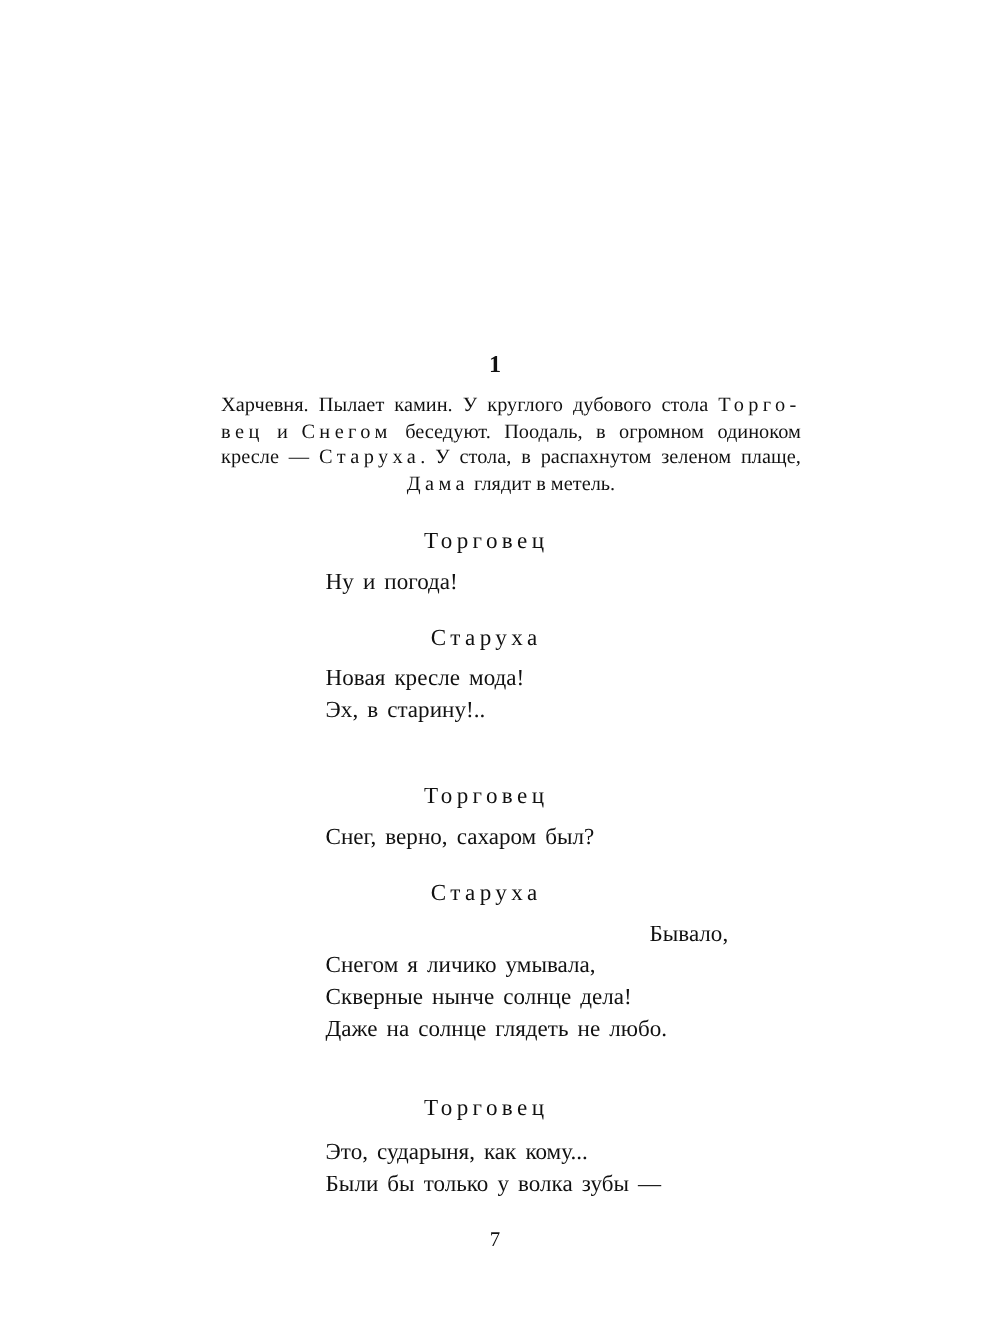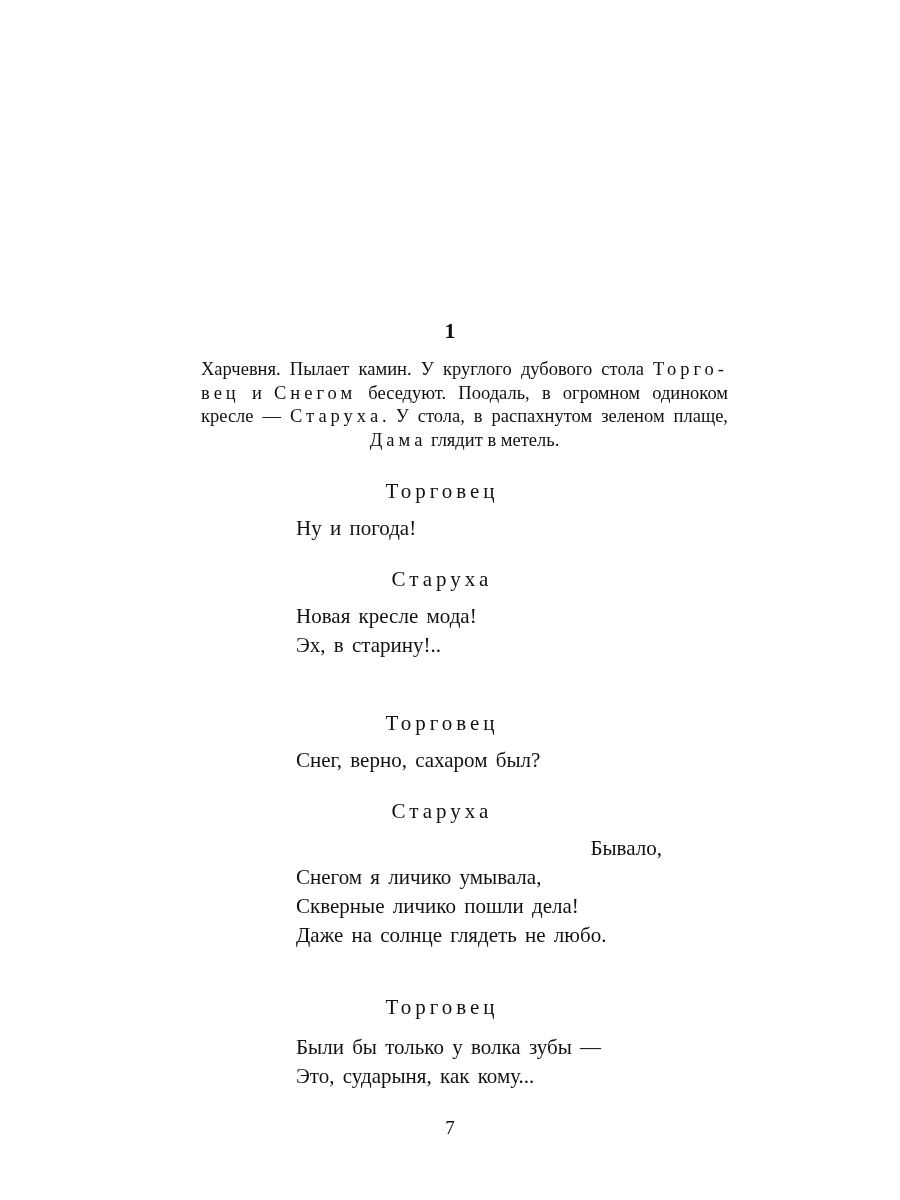--- a/index.html
+++ b/index.html
@@ -63,25 +63,25 @@
 
   <div class="speaker" style="top:710px;">Торговец</div>
   <div class="verse" style="top:746px;">
     <span class="vline">Снег, верно, сахаром был?</span>
   </div>
 
   <div class="speaker" style="top:798px;">Старуха</div>
   <div class="verse" style="top:834px;">
     <span class="vline right">Бывало,</span>
     <span class="vline">Снегом я личико умывала,</span>
-    <span class="vline">Скверные личико пошли дела!</span>
+    <span class="vline">Скверные нынче солнце дела!</span>
     <span class="vline">Даже на солнце глядеть не любо.</span>
   </div>
 
   <div class="speaker" style="top:994px;">Торговец</div>
   <div class="verse" style="top:1033px;">
+    <span class="vline">Это, сударыня, как кому...</span>
     <span class="vline">Были бы только у волка зубы —</span>
-    <span class="vline">Это, сударыня, как кому...</span>
   </div>
 
   <div class="page-number">7</div>
 
 </div>
 
 </body></html>

